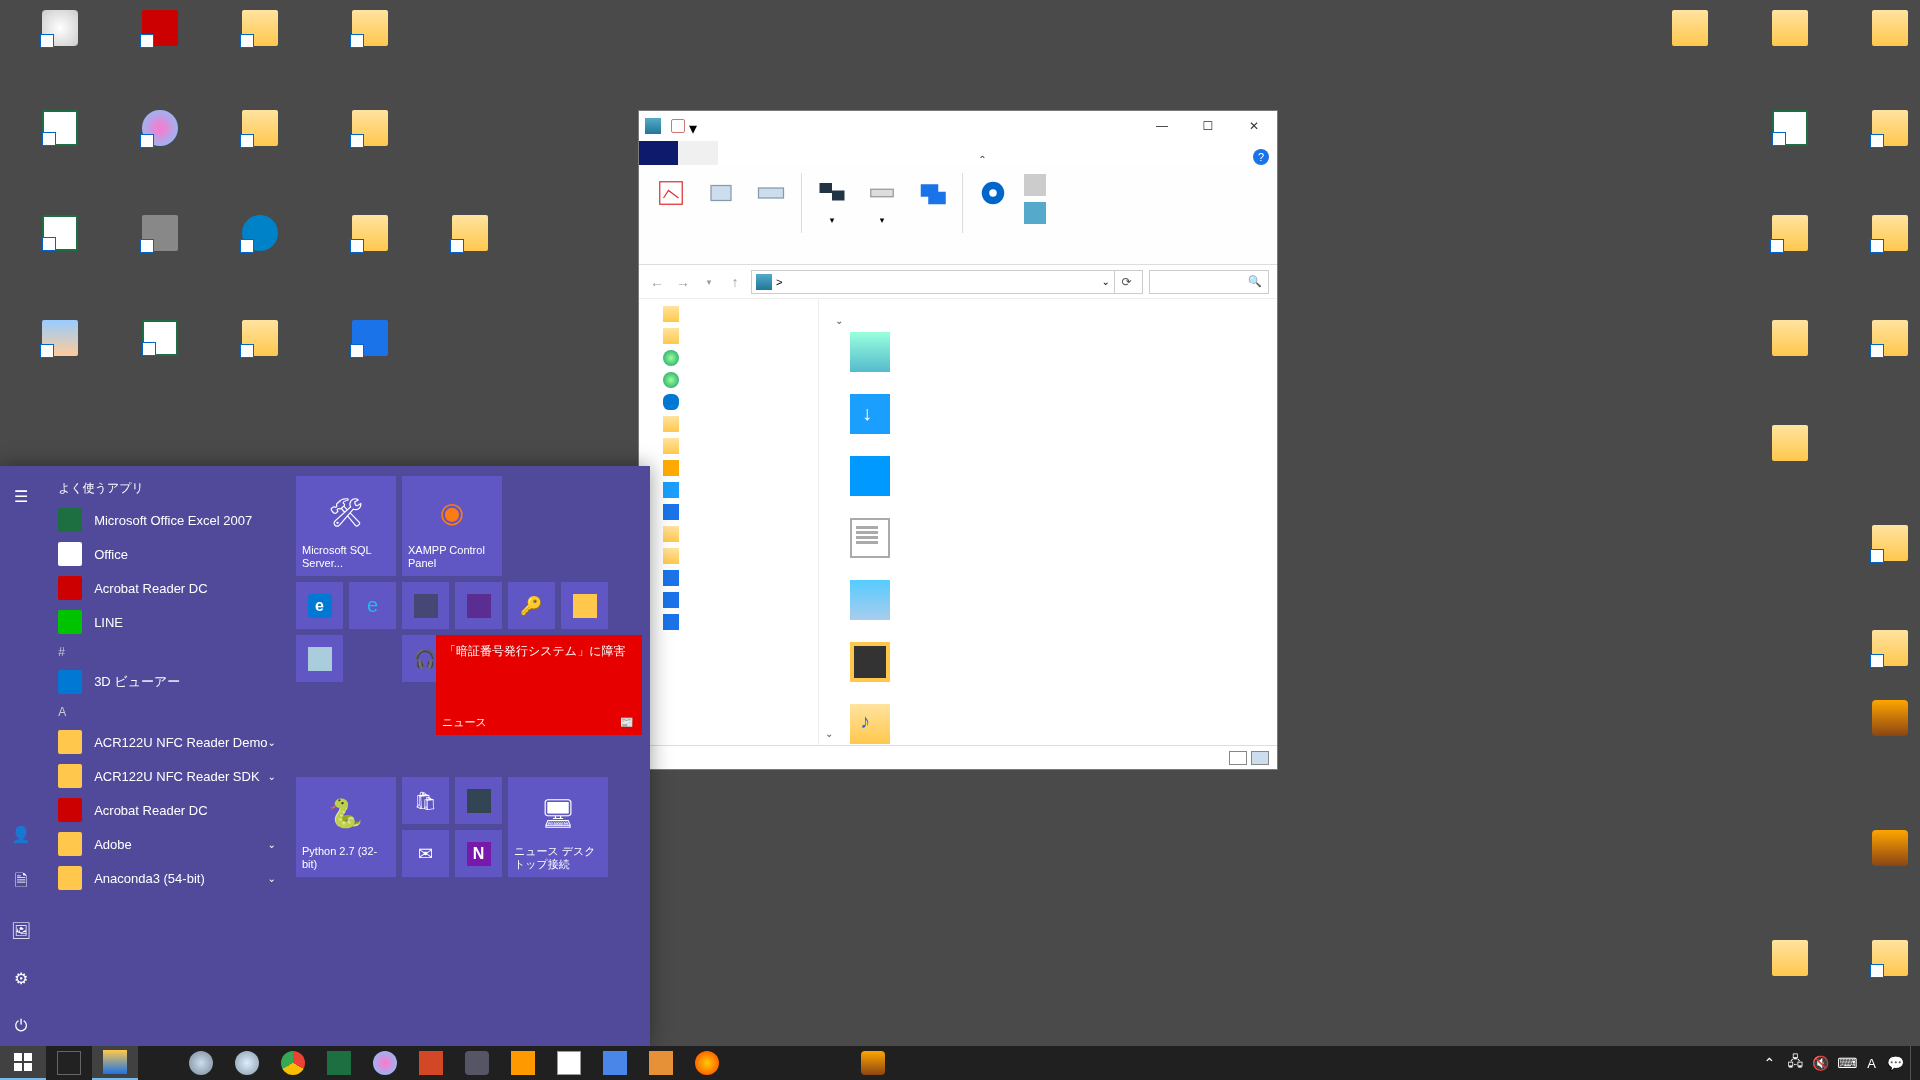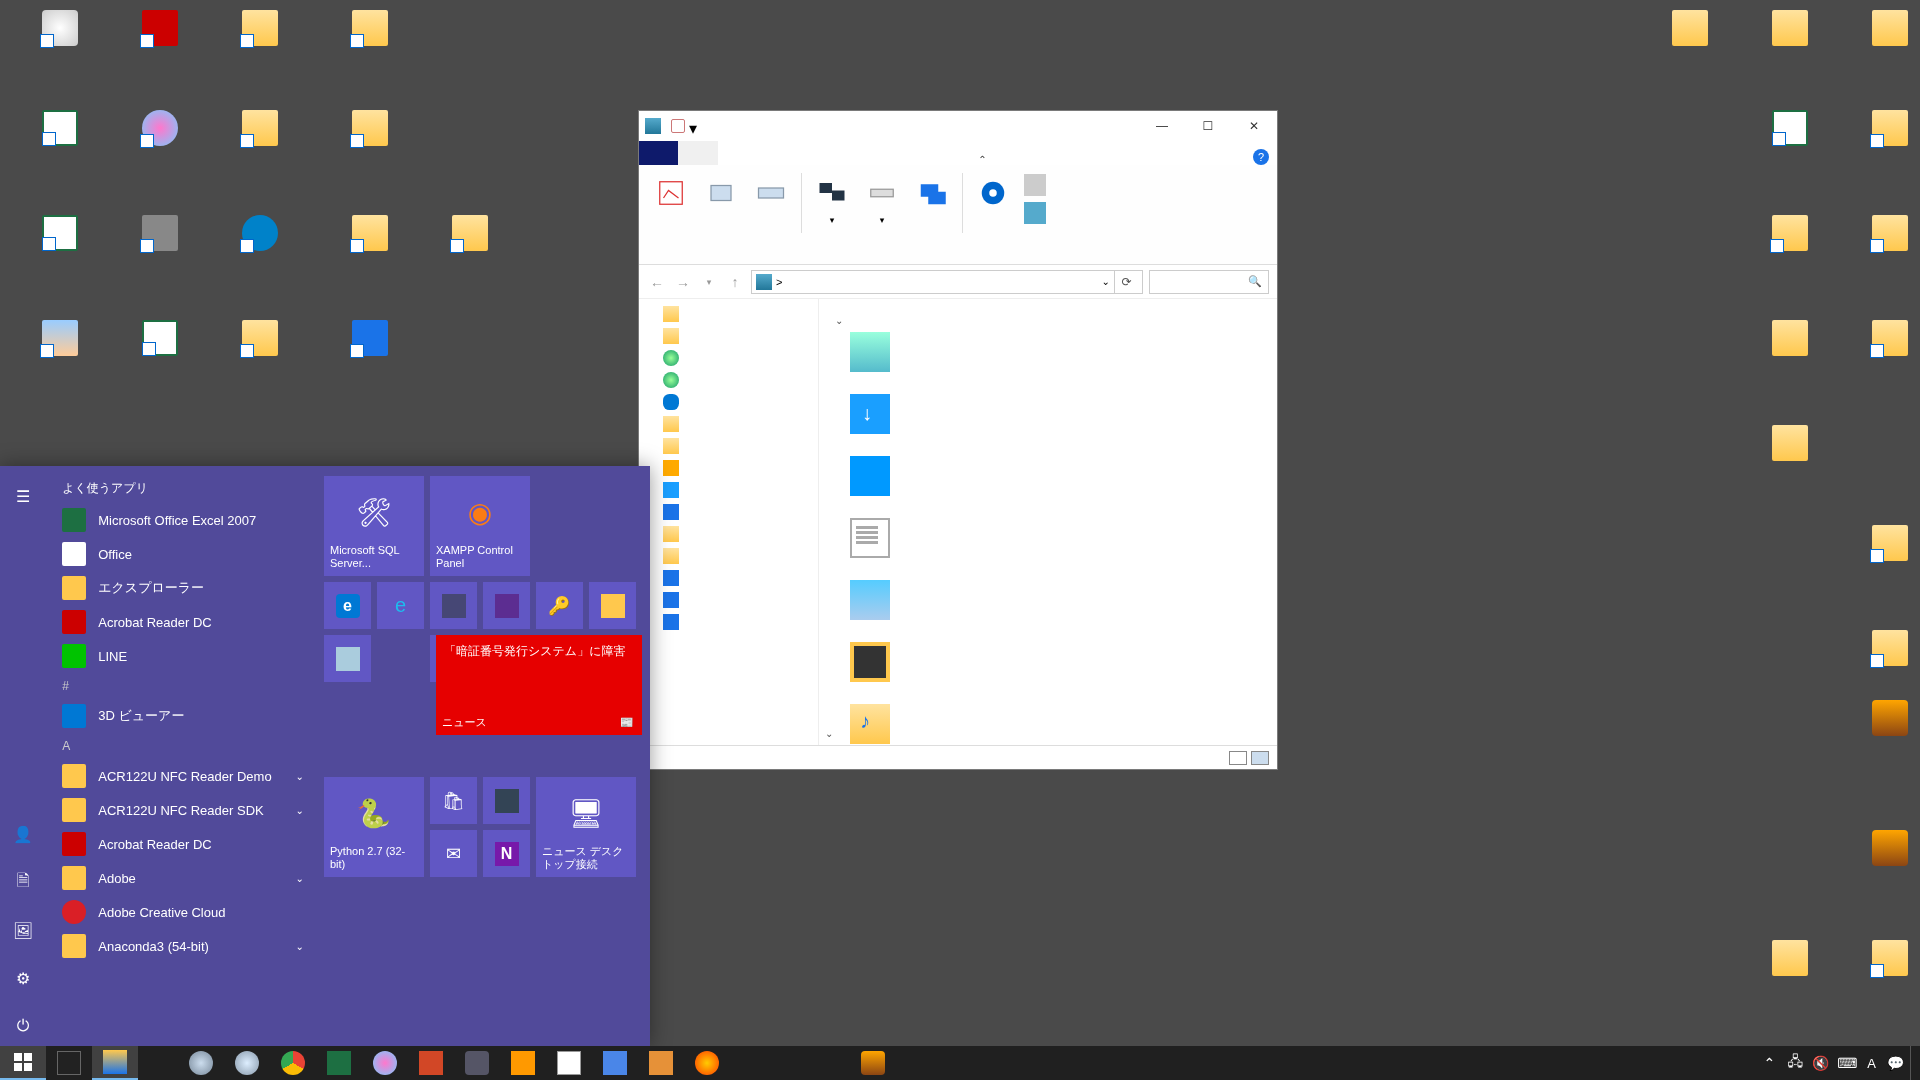--- a/index.html
+++ b/index.html
@@ -72,21 +72,21 @@
 .app-letter{ font-size:12px; padding:6px 16px; color:#ccc;}
 .app-chevron{position:absolute; right:12px; font-size:10px;}
 .sm-tiles { flex:1; padding:10px 8px; display:flex; flex-direction:column; gap:6px; }
 .tile-row { display:flex; gap:6px; }
 .tile { background:#6157c4; color:#fff; display:flex; flex-direction:column; justify-content:flex-end; padding:6px; position:relative; cursor:pointer;}
 .tile.med { width:100px; height:100px; }
 .tile.sm { width:47px; height:47px; align-items:center; justify-content:center; padding:0;}
 .tile.wide { width:206px; height:100px; }
 .tile-label{ font-size:11px; line-height:1.2;}
 .tile-icon{position:absolute; top:20px; left:50%; transform:translateX(-50%); font-size:28px;}
-.tile.news { background:#e60000; }
+.tile.news { background:#e60000;margin-left:28px; }
 .tile.weather .tile-label{ font-size:12px; text-align:center; width:100%;}
 .tile.sm .sm-ic{ width:24px;height:24px; }
 
 
 .taskbar { position:absolute; left:0; bottom:0; width:100%; height:34px; background:#202020; display:flex; align-items:center; }
 .tb-item { width:46px; height:34px; display:flex; align-items:center; justify-content:center; cursor:pointer;}
 .tb-item.active{ background:rgba(255,255,255,.15); border-bottom:2px solid #76b9ed;}
 .tb-ic{width:24px;height:24px;}
 .systray{ margin-left:auto; display:flex; align-items:center; gap:2px; color:#fff; font-size:12px; padding-right:4px;}
 .tray-ic{width:24px;height:24px;display:flex;align-items:center;justify-content:center;font-size:14px;}
@@ -406,24 +406,20 @@
     <div id="frequent-list">
         <div class="app-item">
           <div class="app-icon ai-xl"></div>
           <span>Microsoft Office Excel 2007</span>
         </div>
         <div class="app-item">
           <div class="app-icon ai-tp"></div>
           <span>Office</span>
         </div>
         <div class="app-item">
-          <div class="app-icon ai-ex"></div>
-          <span>エクスプローラー</span>
-        </div>
-        <div class="app-item">
           <div class="app-icon ai-ar"></div>
           <span>Acrobat Reader DC</span>
         </div>
         <div class="app-item">
           <div class="app-icon ai-line"></div>
           <span>LINE</span>
         </div>
       </div>
     <div class="app-letter">#</div>
     <div id="apps-hash">
@@ -445,24 +441,20 @@
           <span class="app-chevron">⌄</span>
         </div>
         <div class="app-item">
           <div class="app-icon ai-ar"></div>
           <span>Acrobat Reader DC</span>
         </div>
         <div class="app-item">
           <div class="app-icon ai-fold"></div>
           <span>Adobe</span>
           <span class="app-chevron">⌄</span>
-        </div>
-        <div class="app-item">
-          <div class="app-icon ai-cc"></div>
-          <span>Adobe Creative Cloud</span>
         </div>
         <div class="app-item">
           <div class="app-icon ai-fold"></div>
           <span>Anaconda3 (54-bit)</span>
           <span class="app-chevron">⌄</span>
         </div>
       </div>
   </div>
   <div class="sm-tiles">
     <div class="tile-row">

